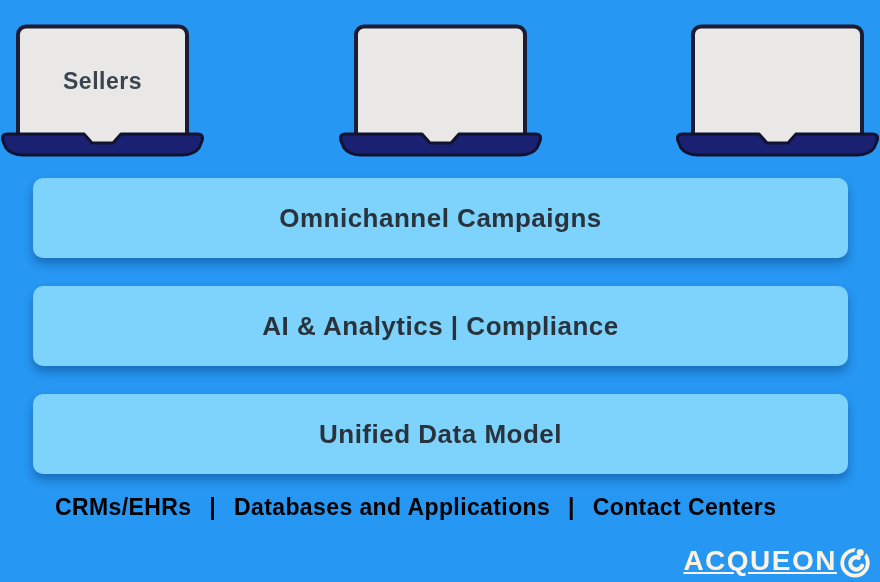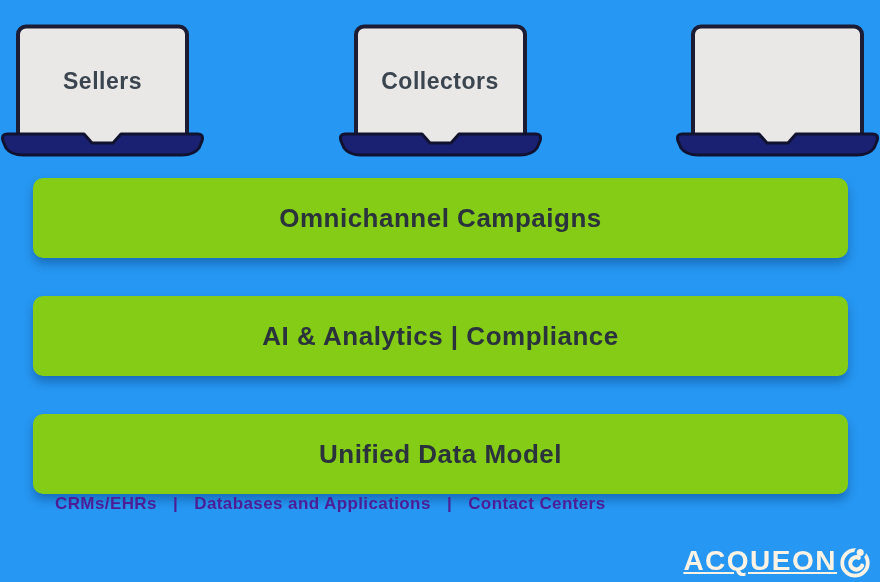--- a/index.html
+++ b/index.html
@@ -57,40 +57,40 @@
   
   .bars {
     position: absolute;
     top: 178px;
     left: 33px;
     width: 815px;
   }
   .bar {
     width: 100%;
     height: 80px;
-    background: #84cc16;
+    background: #7dd3fc;
     border-radius: 10px;
-    margin-bottom: 38px;
+    margin-bottom: 28px;
     display: flex;
     align-items: center;
     justify-content: center;
     font-size: 26px;
     font-weight: 700;
     color: #2a323c;
     letter-spacing: 0.5px;
     box-shadow: 0 6px 10px rgba(8, 50, 110, 0.40);
   }
 
   
   .footer-row {
     position: absolute;
     top: 494px;
     left: 55px;
-    color: #4c1d95;
-    font-size: 17px;
+    color: #000000;
+    font-size: 23px;
     font-weight: 700;
     letter-spacing: 0.4px;
     white-space: nowrap;
   }
   .footer-sep {
     margin: 0 11px;
   }
 
   
   .logo {
@@ -131,21 +131,20 @@
       <div class="laptop-label">Sellers</div>
     </div>
 
     <div class="laptop">
       <svg viewBox="0 0 205 133">
         <rect x="18" y="2.5" width="169" height="120" rx="8" fill="#e9e8e6" stroke="#1c1c35" stroke-width="4"></rect>
         <path d="M7,110 H84 L92,119 H113 L121,110 H198
                  Q204,110 202,117 L199,124 Q194,131 182,131
                  H23 Q11,131 6,124 L3,117 Q1,110 7,110 Z" fill="#1a2172" stroke="#111230" stroke-width="3" stroke-linejoin="round"></path>
       </svg>
-      <div class="laptop-label">Collectors</div>
     </div>
 
     <div class="laptop">
       <svg viewBox="0 0 205 133">
         <rect x="18" y="2.5" width="169" height="120" rx="8" fill="#e9e8e6" stroke="#1c1c35" stroke-width="4"></rect>
         <path d="M7,110 H84 L92,119 H113 L121,110 H198
                  Q204,110 202,117 L199,124 Q194,131 182,131
                  H23 Q11,131 6,124 L3,117 Q1,110 7,110 Z" fill="#1a2172" stroke="#111230" stroke-width="3" stroke-linejoin="round"></path>
       </svg>
     </div>

